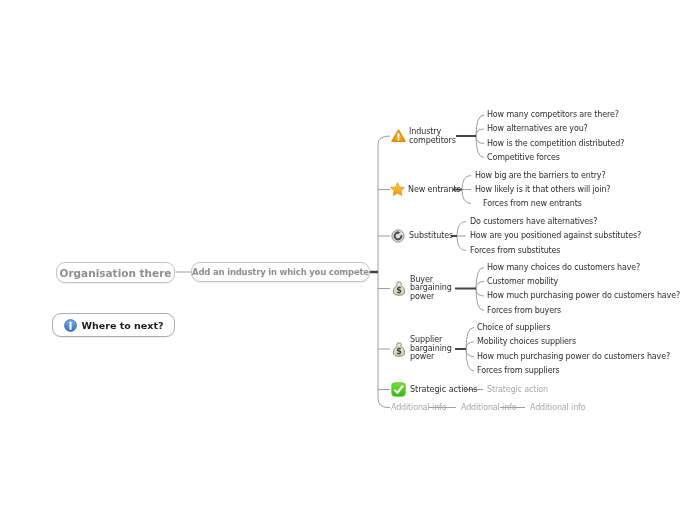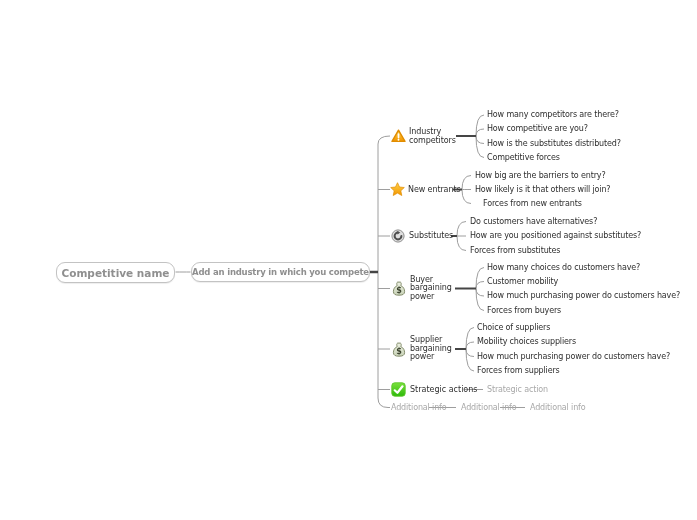--- a/index.html
+++ b/index.html
@@ -100,27 +100,37 @@
       <path d="M 456,136 L 476,136"></path>
       <path d="M 453,189.5 L 462,189.5"></path>
       <path d="M 451,236 L 457,236"></path>
       <path d="M 455,288.5 L 476,288.5"></path>
       <path d="M 455,349 L 466,349"></path>
       <path d="M 370,272 L 378,272" stroke-width="2.5"></path>
     </g>
   </svg>
 
   <div class="node node-root">
-    <span>Competitive name</span>
+    <span>Organisation there</span>
   </div>
 
   <div class="node node-prompt">
     <span>Add an industry in which you compete</span>
   </div>
 
+  <div class="node node-float">
+    <span class="ic">
+      <svg width="13" height="13" viewBox="0 0 13 13">
+        <circle cx="6.5" cy="6.5" r="5.9" fill="url(#gradBlue)" stroke="#2a64b4" stroke-width="0.8"></circle>
+        <circle cx="6.5" cy="3.9" r="1.25" fill="#fff"></circle>
+        <path d="M6.5,6.1 L6.5,9.9" stroke="#fff" stroke-width="2.1" stroke-linecap="round" fill="none"></path>
+      </svg>
+    </span>
+    <span>Where to next?</span>
+  </div>
 
   <span class="bicon" style="left:391px;top:129px;">
     <svg width="15" height="14" viewBox="0 0 15 14">
       <polygon points="7.5,1.2 14,12.4 1,12.4" fill="url(#gradOrange)" stroke="#e08c00" stroke-width="1.4" stroke-linejoin="round"></polygon>
       <path d="M7.5,5 L7.5,8.6" stroke="#fff" stroke-width="1.7" stroke-linecap="round" fill="none"></path>
       <circle cx="7.5" cy="10.7" r="0.95" fill="#fff"></circle>
     </svg>
   </span>
 
   <span class="bicon" style="left:390px;top:182px;">
@@ -159,22 +169,22 @@
   </span>
 
   <div class="blabel" style="left:409px;top:136px;width:58px;">Industry competitors</div>
   <div class="blabel" style="left:408px;top:189.5px;width:78px;">New entrants</div>
   <div class="blabel" style="left:409px;top:236px;width:60px;">Substitutes</div>
   <div class="blabel" style="left:410px;top:288.5px;width:45px;">Buyer bargaining power</div>
   <div class="blabel" style="left:410px;top:349px;width:45px;">Supplier bargaining power</div>
   <div class="blabel bold" style="left:410px;top:389.5px;width:80px;">Strategic actions</div>
 
   <div class="child" style="left:487px;top:115px;">How many competitors are there?</div>
-  <div class="child" style="left:487px;top:129px;">How competitive are you?</div>
-  <div class="child" style="left:487px;top:143.5px;">How is the substitutes distributed?</div>
+  <div class="child" style="left:487px;top:129px;">How alternatives are you?</div>
+  <div class="child" style="left:487px;top:143.5px;">How is the competition distributed?</div>
   <div class="child" style="left:487px;top:157.5px;">Competitive forces</div>
 
   <div class="child" style="left:475px;top:175.5px;">How big are the barriers to entry?</div>
   <div class="child" style="left:475px;top:189.5px;">How likely is it that others will join?</div>
   <div class="child" style="left:475px;top:203.5px;padding-left:8px;">Forces from new entrants</div>
 
   <div class="child" style="left:470px;top:221.5px;">Do customers have alternatives?</div>
   <div class="child" style="left:470px;top:236px;">How are you positioned against substitutes?</div>
   <div class="child" style="left:470px;top:250.5px;">Forces from substitutes</div>
 

